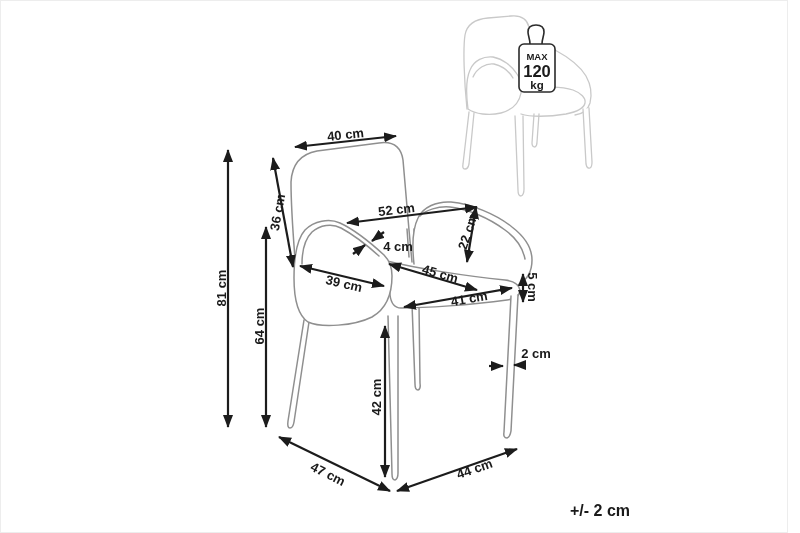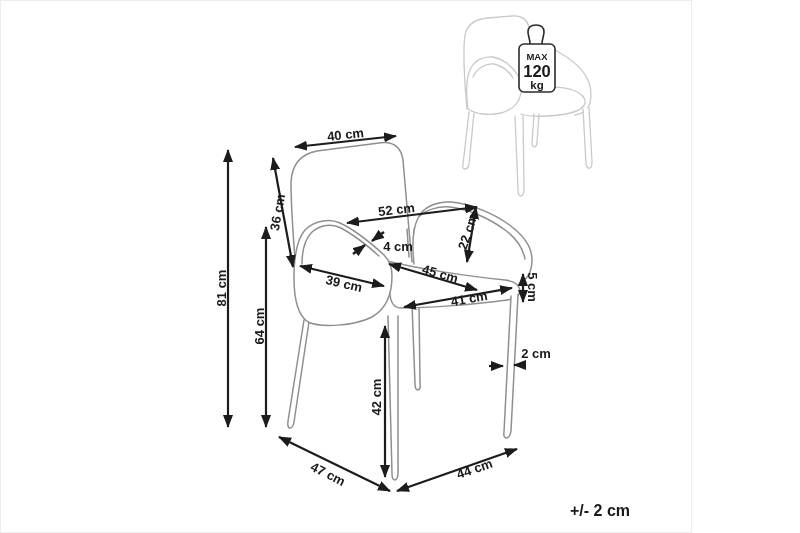--- a/index.html
+++ b/index.html
@@ -1,18 +1,18 @@
 <!DOCTYPE html>
 <html><head>
 <meta charset="utf-8">
 <style>
   html,body{margin:0;padding:0;background:#fff;}
   .stage{
     position:relative;
-    width:692px;height:533px;
+    width:788px;height:533px;
     background:#fff;
     box-shadow: inset 0 0 0 1px #ededed;
     font-family:"Liberation Sans","DejaVu Sans",sans-serif;
     overflow:hidden;
   }
   svg{display:block;}
   .chair{stroke:#8f8f8f;stroke-width:1.5;fill:none;stroke-linecap:round;stroke-linejoin:round;}
   .chair.filled{fill:#ffffff;}
   .ref{stroke:#c9c9c9;stroke-width:1.3;fill:none;stroke-linecap:round;stroke-linejoin:round;}
   .ref.filled{fill:#ffffff;}

